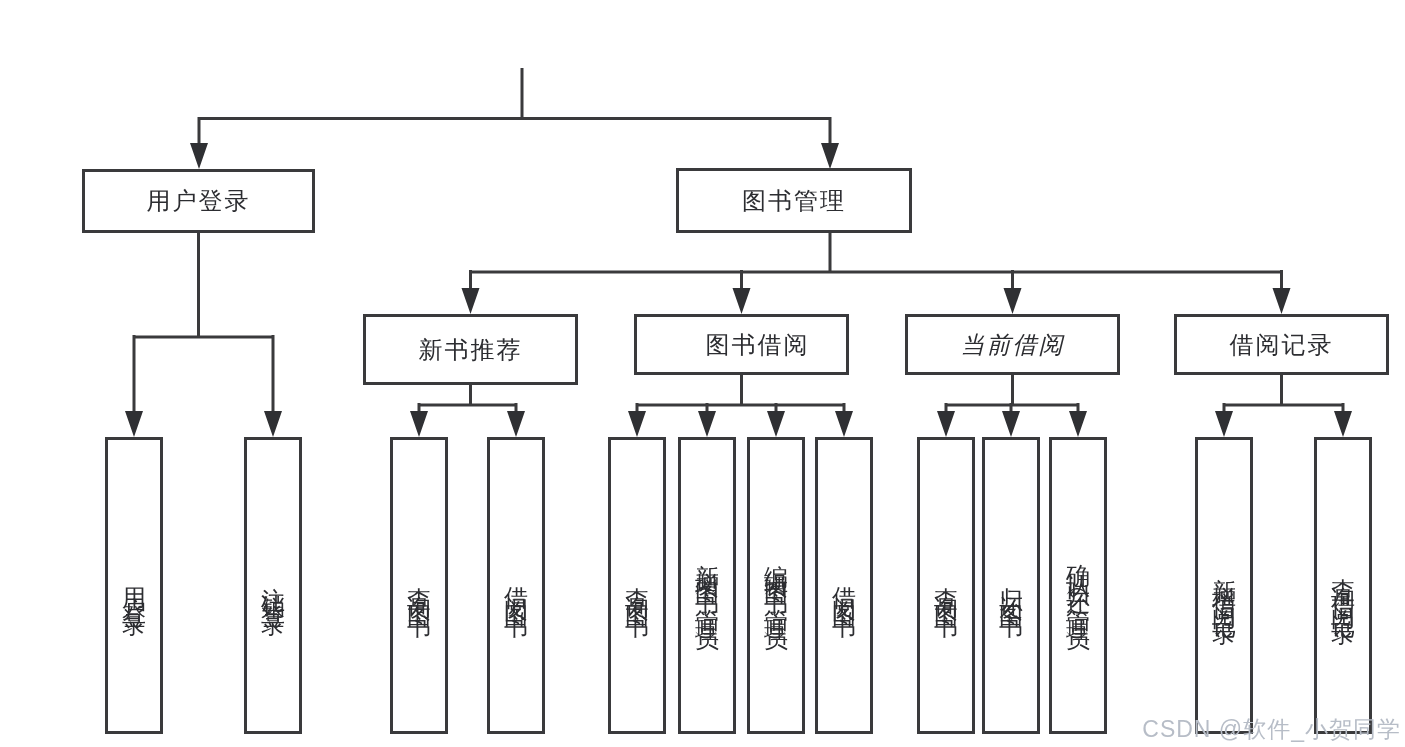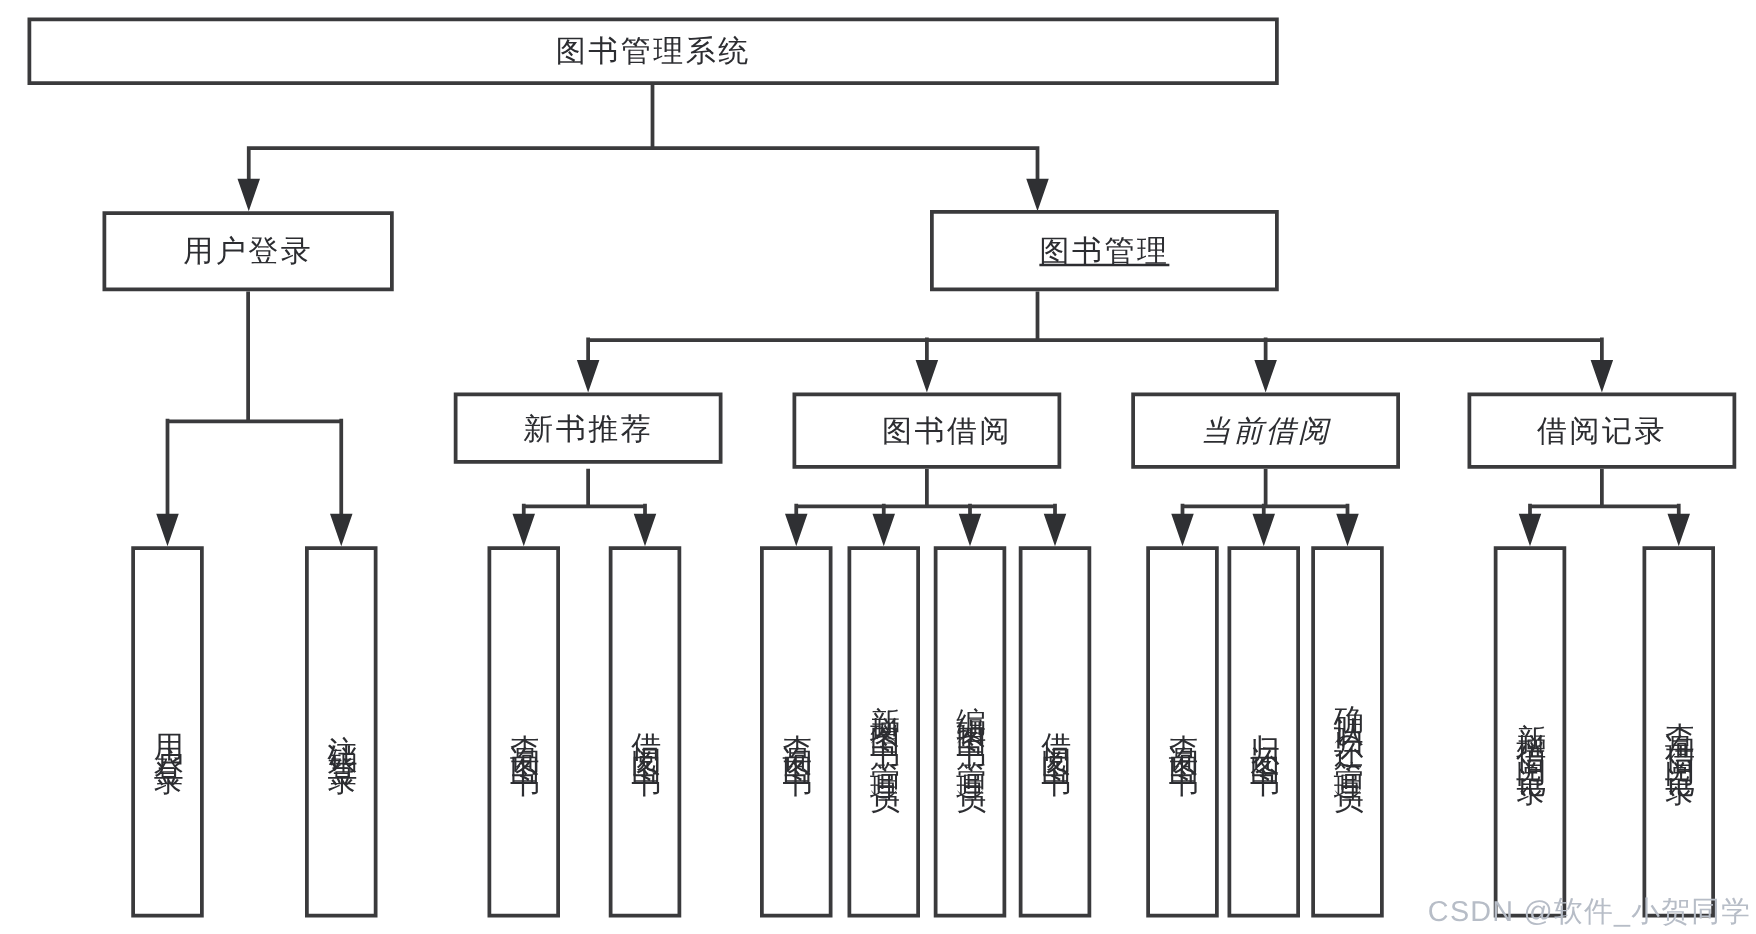--- a/index.html
+++ b/index.html
@@ -90,32 +90,29 @@
       M698 411 L716 411 L707 437 Z
       M767 411 L785 411 L776 437 Z
       M835 411 L853 411 L844 437 Z
       M937 411 L955 411 L946 437 Z
       M1002 411 L1020 411 L1011 437 Z
       M1069 411 L1087 411 L1078 437 Z
       M1215 411 L1233 411 L1224 437 Z
       M1334 411 L1352 411 L1343 437 Z"></path>
   </svg>
 
-  <div class="node hbox" style="left:22px;top:14px;width:1001px;height:54px;">
-    <span class="lbl">图书管理系统</span>
-  </div>
 
   <div class="node hbox" style="left:82px;top:169px;width:233px;height:64px;">
     <span class="lbl">用户登录</span>
   </div>
-  <div class="node hbox" style="left:744px;top:168px;width:279px;height:65px;text-decoration:underline;">
+  <div class="node hbox" style="left:676px;top:168px;width:236px;height:65px;">
     <span class="lbl">图书管理</span>
   </div>
 
-  <div class="node hbox" style="left:363px;top:314px;width:215px;height:57px;">
+  <div class="node hbox" style="left:363px;top:314px;width:215px;height:71px;">
     <span class="lbl">新书推荐</span>
   </div>
   <div class="node hbox" style="left:634px;top:314px;width:215px;height:61px;padding-left:32px;">
     <span class="lbl">图书借阅</span>
   </div>
   <div class="node hbox" style="left:905px;top:314px;width:215px;height:61px;font-style:italic;">
     <span class="lbl">当前借阅</span>
   </div>
   <div class="node hbox" style="left:1174px;top:314px;width:215px;height:61px;">
     <span class="lbl">借阅记录</span>

